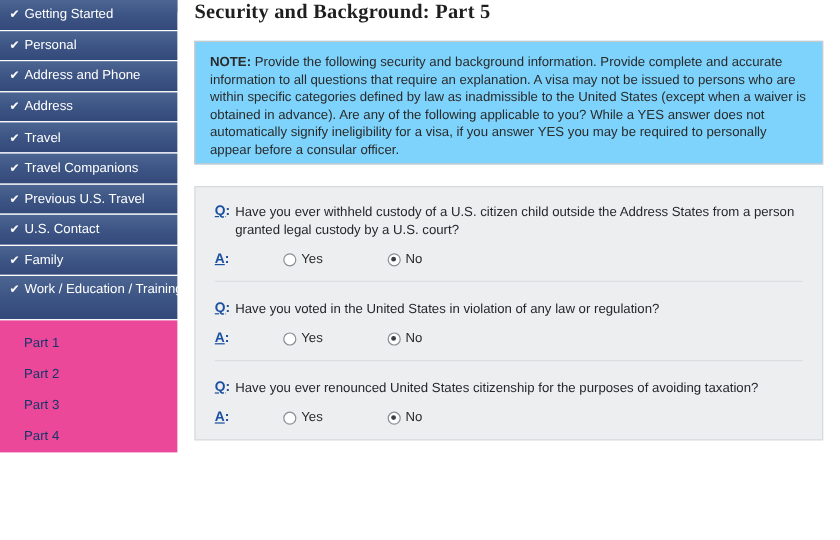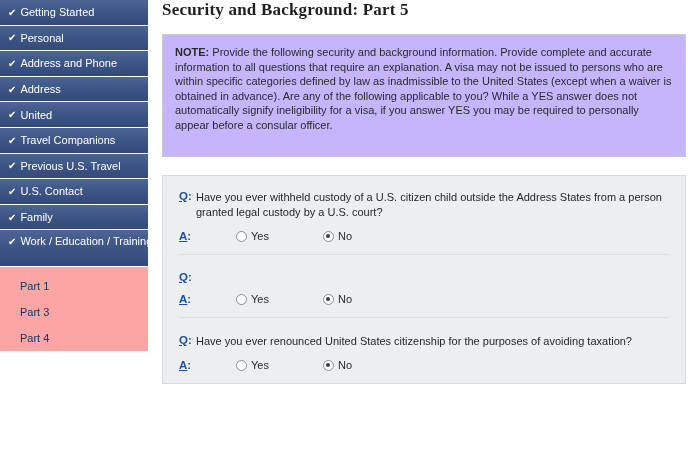--- a/index.html
+++ b/index.html
@@ -64,21 +64,21 @@
     right: 6px;
     top: 10px;
     width: 0; height: 0;
     border-top: 4px solid transparent;
     border-bottom: 4px solid transparent;
     border-left: 6px solid #ffffff;
   }
 
   .subnav {
     padding-top: 6px;
-    background: #fca5a5;
+    background: #ec4899;
   }
   .sub-item {
     font-size: 11px;
     color: #15366b;
     padding: 7px 0 7px 20px;
     position: relative;
   }
   .sub-item.active {
     font-weight: normal;
   }
@@ -102,22 +102,22 @@
   .page-title {
     font-family: "Liberation Serif", serif;
     font-size: 17px;
     color: #1f1f1f;
     margin: 0 0 14px 0;
     padding-top: 0px;
     letter-spacing: .2px;
   }
   .note-box {
     border: 1px solid #c9c9c9;
-    background: #c4b5fd;
-    padding: 10px 12px 24px 12px;
+    background: #7dd3fc;
+    padding: 10px 12px 4px 12px;
     margin-bottom: 18px;
   }
   .note-text {
     font-size: 11px;
     color: #2a2a2a;
     line-height: 14.5px;
     margin: 0;
   }
   .note-text b { font-weight: bold; }
 
@@ -208,21 +208,21 @@
         <div class="nav-item">
           <span class="chk">✔</span>
           <span class="nav-item-label">Address and Phone</span>
         </div>
         <div class="nav-item">
           <span class="chk">✔</span>
           <span class="nav-item-label">Address</span>
         </div>
         <div class="nav-item">
           <span class="chk">✔</span>
-          <span class="nav-item-label">United</span>
+          <span class="nav-item-label">Travel</span>
         </div>
         <div class="nav-item">
           <span class="chk">✔</span>
           <span class="nav-item-label">Travel Companions</span>
         </div>
         <div class="nav-item">
           <span class="chk">✔</span>
           <span class="nav-item-label">Previous U.S. Travel</span>
         </div>
         <div class="nav-item">
@@ -235,20 +235,21 @@
         </div>
         <div class="nav-item two-line">
           <span class="chk">✔</span>
           <span class="nav-item-label">Work / Education / Training</span>
         </div>
       </div>
 
 
     <div class="subnav" id="subnav-list">
         <div class="sub-item"><span>Part 1</span></div>
+        <div class="sub-item"><span>Part 2</span></div>
         <div class="sub-item"><span>Part 3</span></div>
         <div class="sub-item"><span>Part 4</span></div>
       </div>
   </div>
 
   <div class="main">
     <h1 class="page-title">Security and Background: Part 5</h1>
 
     <div class="note-box">
       <p class="note-text"><b>NOTE:</b><span> Provide the following security and background information. Provide complete and accurate information to all questions that require an explanation. A visa may not be issued to persons who are within specific categories defined by law as inadmissible to the United States (except when a waiver is obtained in advance). Are any of the following applicable to you? While a YES answer does not automatically signify ineligibility for a visa, if you answer YES you may be required to personally appear before a consular officer.</span></p>
@@ -271,20 +272,21 @@
                 <span class="radio checked"></span>
                 <span>No</span>
               </label>
             </div>
           </div>
           <div class="divider"></div>
         </div>
         <div class="qa-block">
           <div class="q-row">
             <div class="q-label"><u>Q</u>:</div>
+            <div class="q-text">Have you voted in the United States in violation of any law or regulation?</div>
           </div>
           <div class="a-row">
             <div class="a-label"><u>A</u>:</div>
             <div class="radio-group">
               <label class="radio-opt">
                 <span class="radio"></span>
                 <span>Yes</span>
               </label>
               <label class="radio-opt">
                 <span class="radio checked"></span>

